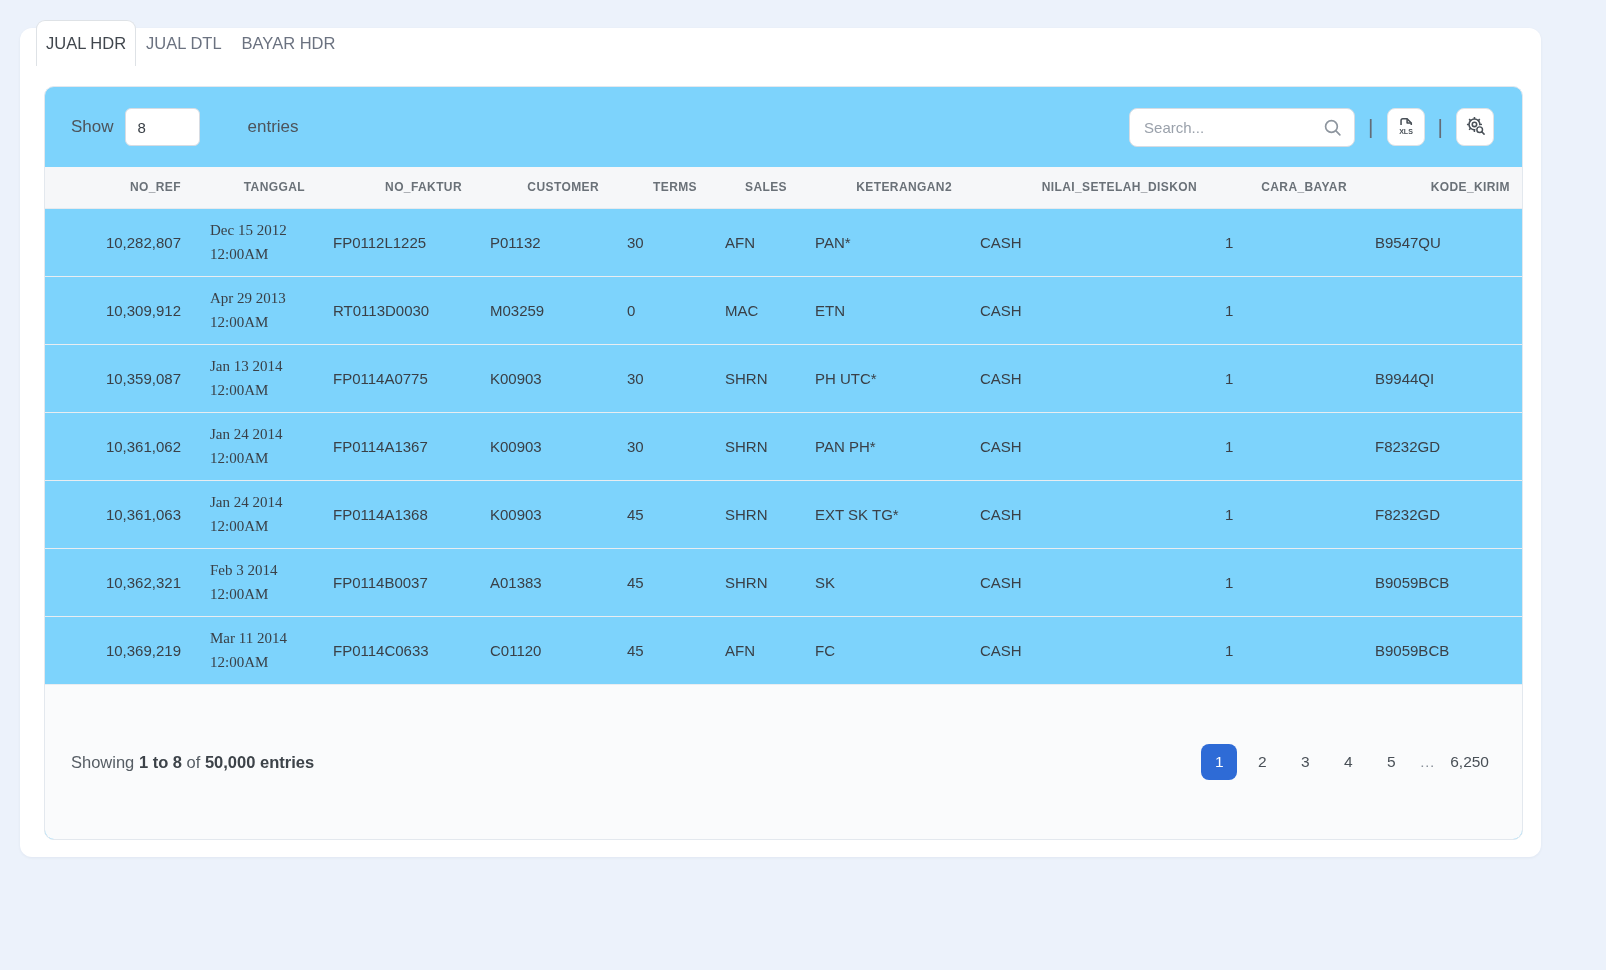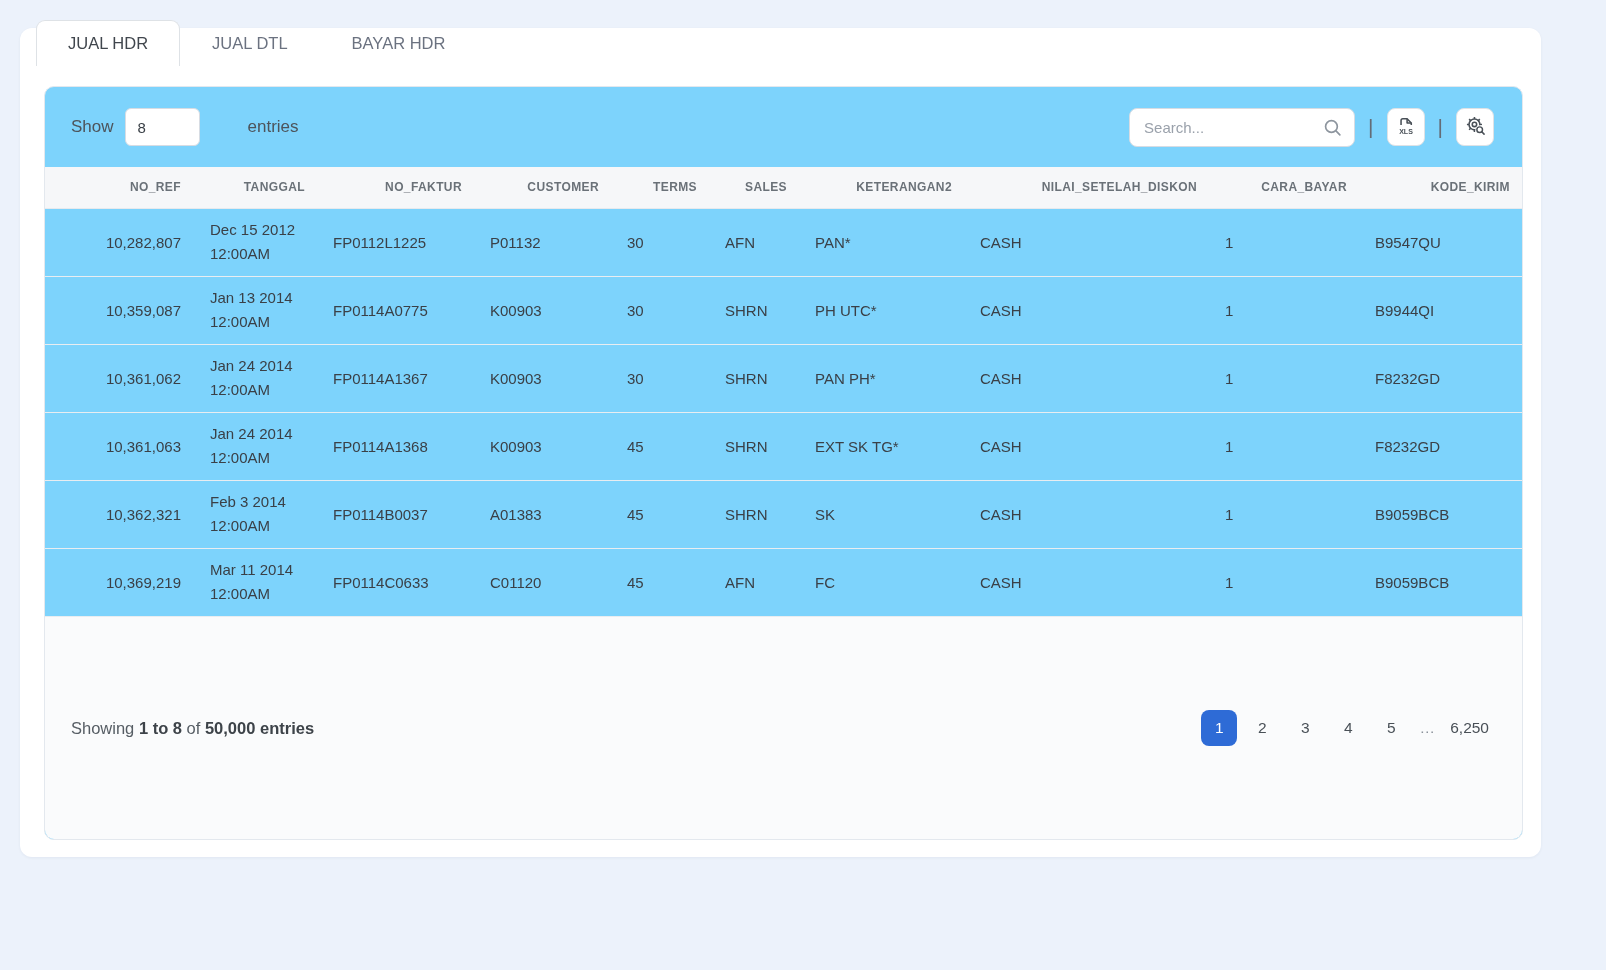--- a/index.html
+++ b/index.html
@@ -13,21 +13,21 @@
   .panel {
     position:absolute; left:20px; top:28px; width:1521px; height:829px;
     background:#ffffff; border-radius:12px;
     box-shadow:0 1px 3px rgba(30,50,90,0.06);
   }
   .tabs {
     position:absolute; left:36px; top:20px; height:46px;
     display:flex; z-index:3; align-items:stretch;
   }
   .tab {
-    padding:0 31px; display:flex; align-items:center;
+    padding:0 9px; display:flex; align-items:center;
     font-size:16.5px; color:#6b7280; cursor:pointer;
     border:1px solid transparent; border-bottom:none;
     border-radius:9px 9px 0 0; background:transparent; white-space:nowrap;
   }
   .tab.active {
     background:#ffffff; border-color:#dee2e6; color:#40464d;
   }
   .card {
     position:absolute; left:24px; top:58px; width:1479px; height:754px;
     border:1px solid #e3e8ee; border-radius:10px; background:#7dd3fc;
@@ -69,21 +69,21 @@
     padding:0 14px; white-space:nowrap; border-bottom:1px solid #e7eaee;
     cursor:pointer;
   }
   thead th:first-child { text-align:right; padding-right:15px; }
   tbody td {
     height:68px; font-size:15px; color:#3a4047; padding:0 14px;
     border-top:1px solid #e9edf1; white-space:nowrap; overflow:hidden;
   }
   tbody tr:first-child td { border-top:none; }
   tbody td:first-child { text-align:right; padding-right:15px; }
-  td[data-name="cell-tanggal"] div { line-height:24px; }
+  td[data-name="cell-tanggal"] div { line-height:24px;font-family:Liberation Serif, serif; }
   
   .card-footer {
     flex:1; border-top:1px solid #e9edf1; background:#fafbfc;
     display:flex; align-items:center; justify-content:space-between;
     padding:0 28px 0 26px;
     gap:20px;
   }
   .showing-text { font-size:16.5px; color:#565d64; }
   .showing-text b { color:#3d4349; font-weight:700; }
   .pagination { display:flex; align-items:center; gap:7px; }
@@ -197,20 +197,35 @@
             <td data-name="cell-no_faktur">FP0112L1225</td>
             <td data-name="cell-customer">P01132</td>
             <td data-name="cell-terms">30</td>
             <td data-name="cell-sales">AFN</td>
             <td data-name="cell-keterangan2">PAN*</td>
             <td data-name="cell-nilai_setelah_diskon">CASH</td>
             <td data-name="cell-cara_bayar">1</td>
             <td data-name="cell-kode_kirim">B9547QU</td>
           </tr>
           <tr data-name="table-row">
+            <td data-name="cell-no_ref">10,309,912</td>
+            <td data-name="cell-tanggal">
+              <div>Apr 29 2013</div>
+              <div>12:00AM</div>
+            </td>
+            <td data-name="cell-no_faktur">RT0113D0030</td>
+            <td data-name="cell-customer">M03259</td>
+            <td data-name="cell-terms">0</td>
+            <td data-name="cell-sales">MAC</td>
+            <td data-name="cell-keterangan2">ETN</td>
+            <td data-name="cell-nilai_setelah_diskon">CASH</td>
+            <td data-name="cell-cara_bayar">1</td>
+            <td data-name="cell-kode_kirim"></td>
+          </tr>
+          <tr data-name="table-row">
             <td data-name="cell-no_ref">10,359,087</td>
             <td data-name="cell-tanggal">
               <div>Jan 13 2014</div>
               <div>12:00AM</div>
             </td>
             <td data-name="cell-no_faktur">FP0114A0775</td>
             <td data-name="cell-customer">K00903</td>
             <td data-name="cell-terms">30</td>
             <td data-name="cell-sales">SHRN</td>
             <td data-name="cell-keterangan2">PH UTC*</td>

